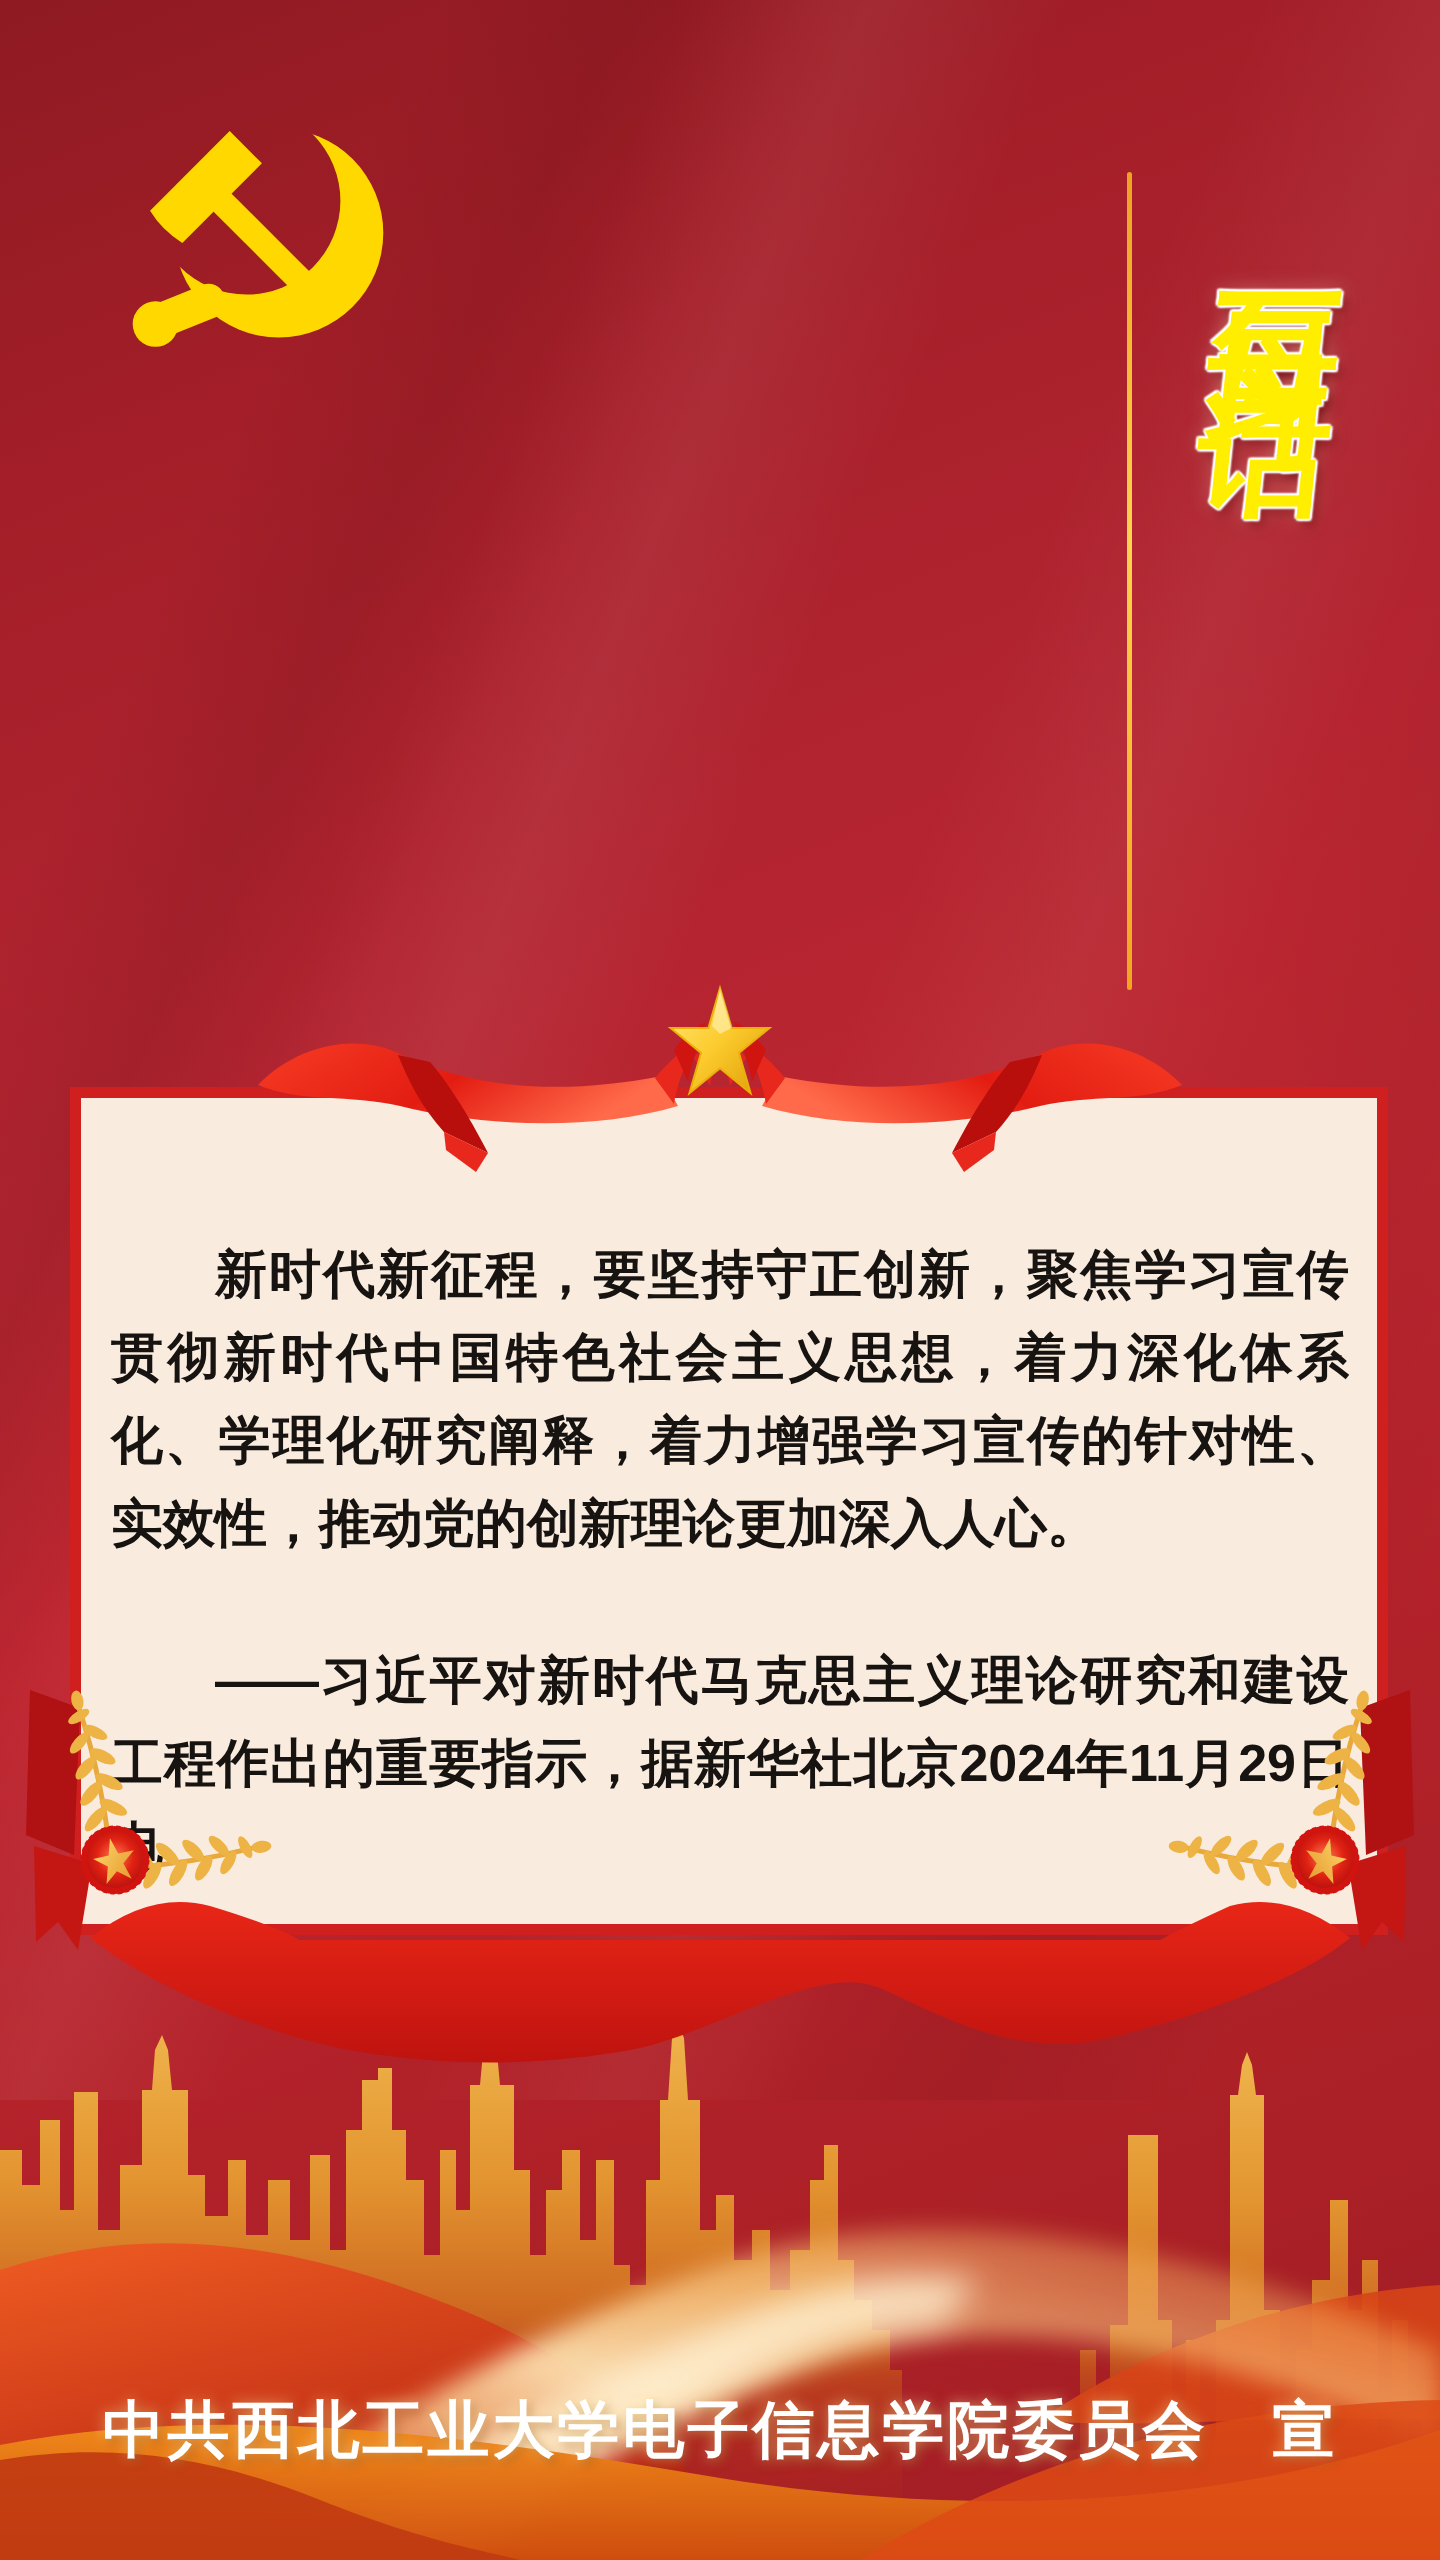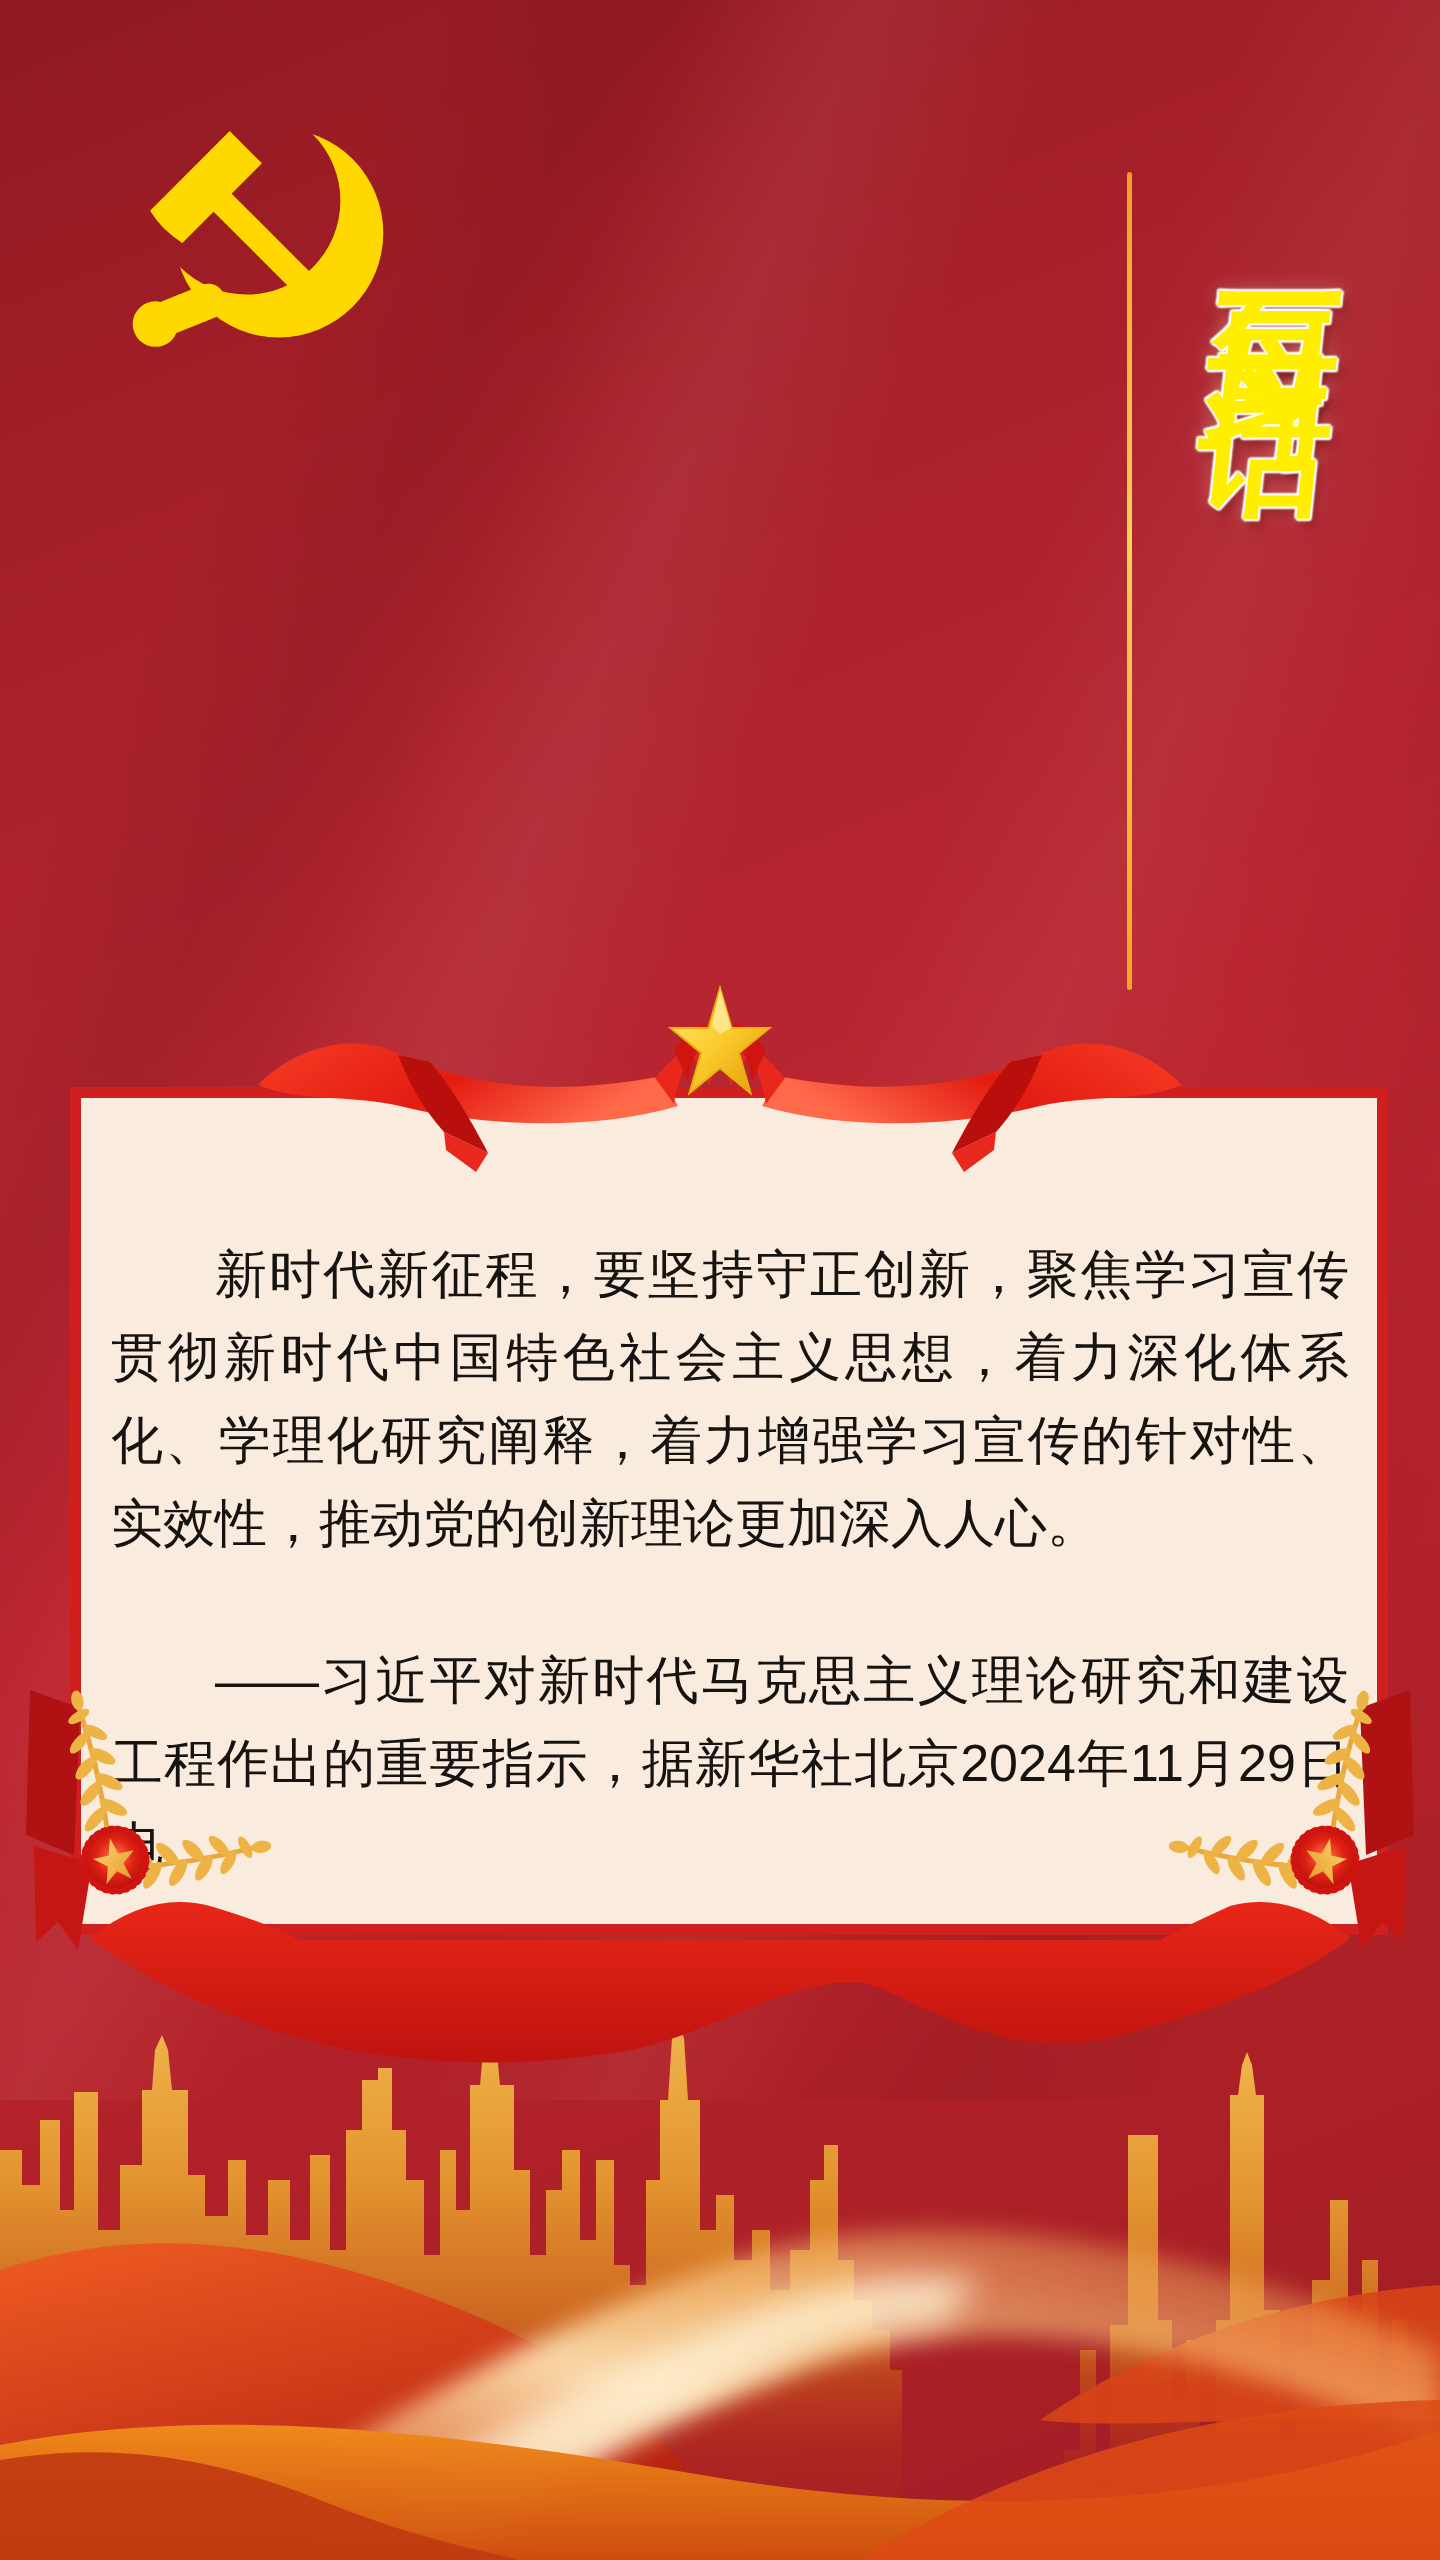--- a/index.html
+++ b/index.html
@@ -30,21 +30,21 @@
     text-shadow:0 0 2px #fff,2px 0 2px #fff,-2px 0 2px #fff,0 2px 2px #fff,0 -2px 2px #fff,
        2px 2px 2px #fff,-2px -2px 2px #fff,6px 7px 12px rgba(110,0,10,.55),0 0 22px rgba(255,230,200,.35);
   }
   
   #card{
     position:absolute;left:70px;top:1087px;width:1318px;height:848px;z-index:5;
     background:#f9ecdf;border:11px solid #cf1f1f;
   }
   #card .inner{padding:135px 28px 0 30px;}
   .quote-text{
-    font-size:52px;line-height:83px;font-weight:normal;color:#161310;
+    font-size:52px;line-height:83px;font-weight:bold;color:#161310;
     text-align:justify;text-indent:2em;margin:0;letter-spacing:0;
   }
   .quote-attr{margin-top:74px;}
   
   .layer{position:absolute;z-index:2;pointer-events:none;}
   #skyline{left:0;top:2020px;z-index:2;}
   #waves{left:0;top:2100px;z-index:3;}
   #wavyband{left:60px;top:1890px;z-index:6;}
   #banner{left:230px;top:980px;z-index:6;}
   #corners{left:0;top:1650px;z-index:6;}
@@ -217,14 +217,15 @@
       <polygon id="medalStar" transform="translate(115,212) scale(0.42) rotate(-12)" fill="url(#gStarM)" points="0,-58 11.6,-18 49.5,-18 18.9,6.9 30.6,47.1 0,22.3 -30.6,47.1 -18.9,6.9 -49.5,-18 -11.6,-18"></polygon>
     </defs>
     <g>
         <use href="#cornerDeco"></use>
       </g>
     <g transform="translate(1440,0) scale(-1,1)">
         <use href="#cornerDeco"></use>
       </g>
   </svg>
 
+  <div id="footer">中共西北工业大学电子信息学院委员会　宣</div>
 
 </div>
 
 </body></html>

